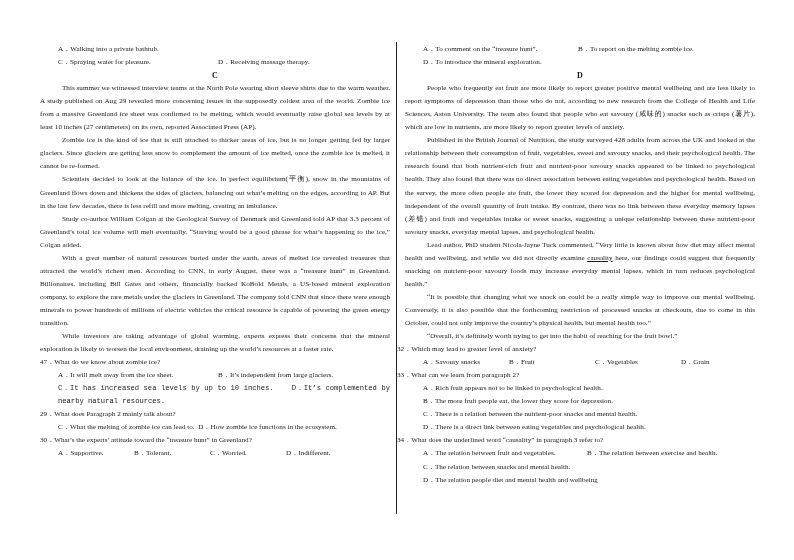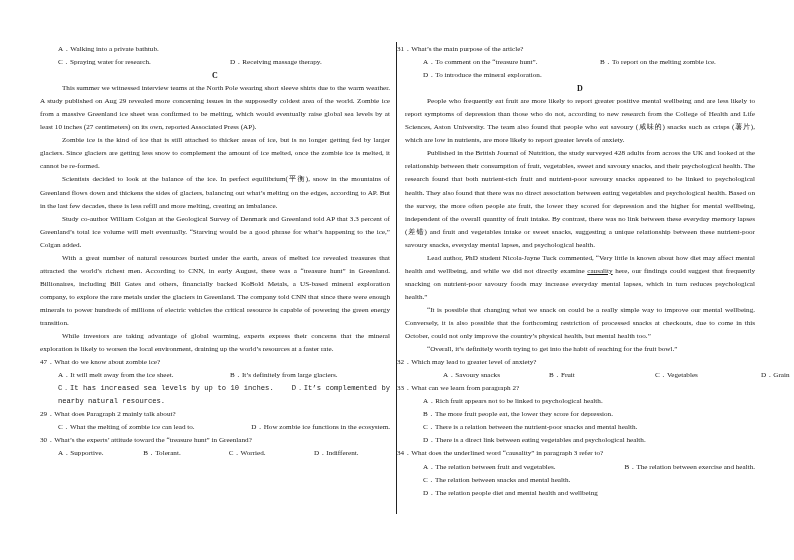--- a/index.html
+++ b/index.html
@@ -2,59 +2,59 @@
 <html><head>
 <meta charset="utf-8">
 <style>
   html, body { margin: 0; padding: 0; background: #ffffff; }
   body { width: 794px; height: 560px; position: relative; overflow: hidden;
          font-family: "Liberation Serif", "DejaVu Serif", serif; color: #1a1a1a; }
   .col { position: absolute; top: 43px; font-size: 7.15px; line-height: 13.05px; }
   .col.left { left: 40px; width: 350px; }
   .col.right { left: 405px; width: 350px; }
   .divider { position: absolute; left: 396px; top: 42px; width: 1px; height: 472px; background: #222; }
-  .opt-row { display: flex; padding-left: 18px; white-space: nowrap; justify-content: space-between; }
+  .opt-row { display: flex; padding-left: 18px; white-space: nowrap; }
   .opt-row .opt { flex: 0 0 auto; }
   .opt-row.two .opt { width: 160px; }
   .opt-row.two-r .opt { width: 155px; }
   .opt-row.four .opt { width: 76px; }
-  .opt-row.four-r .opt { width: 86px; margin-left: 20px; }
+  .opt-row.four-r .opt { width: 86px; }
   .opt-row.two-wide .opt:first-child { width: 164px; }
   .opt-block { padding-left: 18px; }
   .section-letter { text-align: center; font-weight: bold; font-size: 8px; }
   .para { text-indent: 22px; text-align: justify; }
   .question { white-space: nowrap; }
   .wrap-opt { padding-left: 18px; text-align: justify; font-family: Liberation Mono, monospace; }
   .u { text-decoration: underline; }
 </style>
 </head>
 <body>
 
 <div class="divider"></div>
 
 <div class="col left">
   <div class="opt-row two">
     <span class="opt"><span>A．</span><span>Walking into a private bathtub.</span></span>
   </div>
   <div class="opt-row two">
-    <span class="opt"><span>C．</span><span>Spraying water for research.</span></span>
+    <span class="opt"><span>C．</span><span>Spraying water for pleasure.</span></span>
     <span class="opt"><span>D．</span><span>Receiving massage therapy.</span></span>
   </div>
   <div class="section-letter">C</div>
   <div class="para">This summer we witnessed interview teams at the North Pole wearing short sleeve shirts due to the warm weather. A study published on Aug 29 revealed more concerning issues in the supposedly coldest area of the world. Zombie ice from a massive Greenland ice sheet was confirmed to be melting, which would eventually raise global sea levels by at least 10 inches (27 centimeters) on its own, reported Associated Press (AP).</div>
   <div class="para">Zombie ice is the kind of ice that is still attached to thicker areas of ice, but is no longer getting fed by larger glaciers. Since glaciers are getting less snow to complement the amount of ice melted, once the zombie ice is melted, it cannot be re-formed.</div>
   <div class="para">Scientists decided to look at the balance of the ice. In perfect equilibrium(平衡), snow in the mountains of Greenland flows down and thickens the sides of glaciers, balancing out what’s melting on the edges, according to AP. But in the last few decades, there is less refill and more melting, creating an imbalance.</div>
   <div class="para">Study co-author William Colgan at the Geological Survey of Denmark and Greenland told AP that 3.3 percent of Greenland’s total ice volume will melt eventually. “Starving would be a good phrase for what’s happening to the ice,” Colgan added.</div>
   <div class="para">With a great number of natural resources buried under the earth, areas of melted ice revealed treasures that attracted the world’s richest men. According to CNN, in early August, there was a “treasure hunt” in Greenland. Billionaires, including Bill Gates and others, financially backed KoBold Metals, a US-based mineral exploration company, to explore the rare metals under the glaciers in Greenland. The company told CNN that since there were enough minerals to power hundreds of millions of electric vehicles the critical resource is capable of powering the green energy transition.</div>
   <div class="para">While investors are taking advantage of global warming, experts express their concerns that the mineral exploration is likely to worsen the local environment, draining up the world’s resources at a faster rate.</div>
 
   <div class="question"><span>47．</span><span>What do we know about zombie ice?</span></div>
   <div class="opt-row two">
     <span class="opt"><span>A．</span><span>It will melt away from the ice sheet.</span></span>
-    <span class="opt"><span>B．</span><span>It’s definitely from large glaciers.</span></span>
+    <span class="opt"><span>B．</span><span>It’s independent from large glaciers.</span></span>
   </div>
   <div class="wrap-opt">
     <span><span>C．</span><span>It has increased sea levels by up to 10 inches.</span></span>&nbsp;&nbsp;&nbsp;
     <span><span>D．</span><span>It’s complemented by nearby natural resources.</span></span>
   </div>
 
   <div class="question"><span>29．</span><span>What does Paragraph 2 mainly talk about?</span></div>
   <div class="opt-row two">
   </div>
   <div class="opt-row">
@@ -65,21 +65,20 @@
   <div class="question"><span>30．</span><span>What’s the experts’ attitude toward the “treasure hunt” in Greenland?</span></div>
   <div class="opt-row four">
     <span class="opt"><span>A．</span><span>Supportive.</span></span>
     <span class="opt"><span>B．</span><span>Tolerant.</span></span>
     <span class="opt"><span>C．</span><span>Worried.</span></span>
     <span class="opt"><span>D．</span><span>Indifferent.</span></span>
   </div>
 </div>
 
 <div class="col right">
-  <div class="question" style="margin-left:-8px"><span>31．</span><span>What’s the main purpose of the article?</span></div>
   <div class="opt-row two-r">
     <span class="opt"><span>A．</span><span>To comment on the “treasure hunt”.</span></span>
     <span class="opt"><span>B．</span><span>To report on the melting zombie ice.</span></span>
   </div>
   <div class="opt-row two-r">
     <span class="opt"><span>D．</span><span>To introduce the mineral exploration.</span></span>
   </div>
   <div class="section-letter">D</div>
   <div class="para">People who frequently eat fruit are more likely to report greater positive mental wellbeing and are less likely to report symptoms of depression than those who do not, according to new research from the College of Health and Life Sciences, Aston University. The team also found that people who eat savoury (咸味的) snacks such as crisps (薯片), which are low in nutrients, are more likely to report greater levels of anxiety.</div>
   <div class="para">Published in the British Journal of Nutrition, the study surveyed 428 adults from across the UK and looked at the relationship between their consumption of fruit, vegetables, sweet and savoury snacks, and their psychological health. The research found that both nutrient-rich fruit and nutrient-poor savoury snacks appeared to be linked to psychological health. They also found that there was no direct association between eating vegetables and psychological health. Based on the survey, the more often people ate fruit, the lower they scored for depression and the higher for mental wellbeing, independent of the overall quantity of fruit intake. By contrast, there was no link between these everyday memory lapses (差错) and fruit and vegetables intake or sweet snacks, suggesting a unique relationship between these nutrient-poor savoury snacks, everyday mental lapses, and psychological health.</div>

